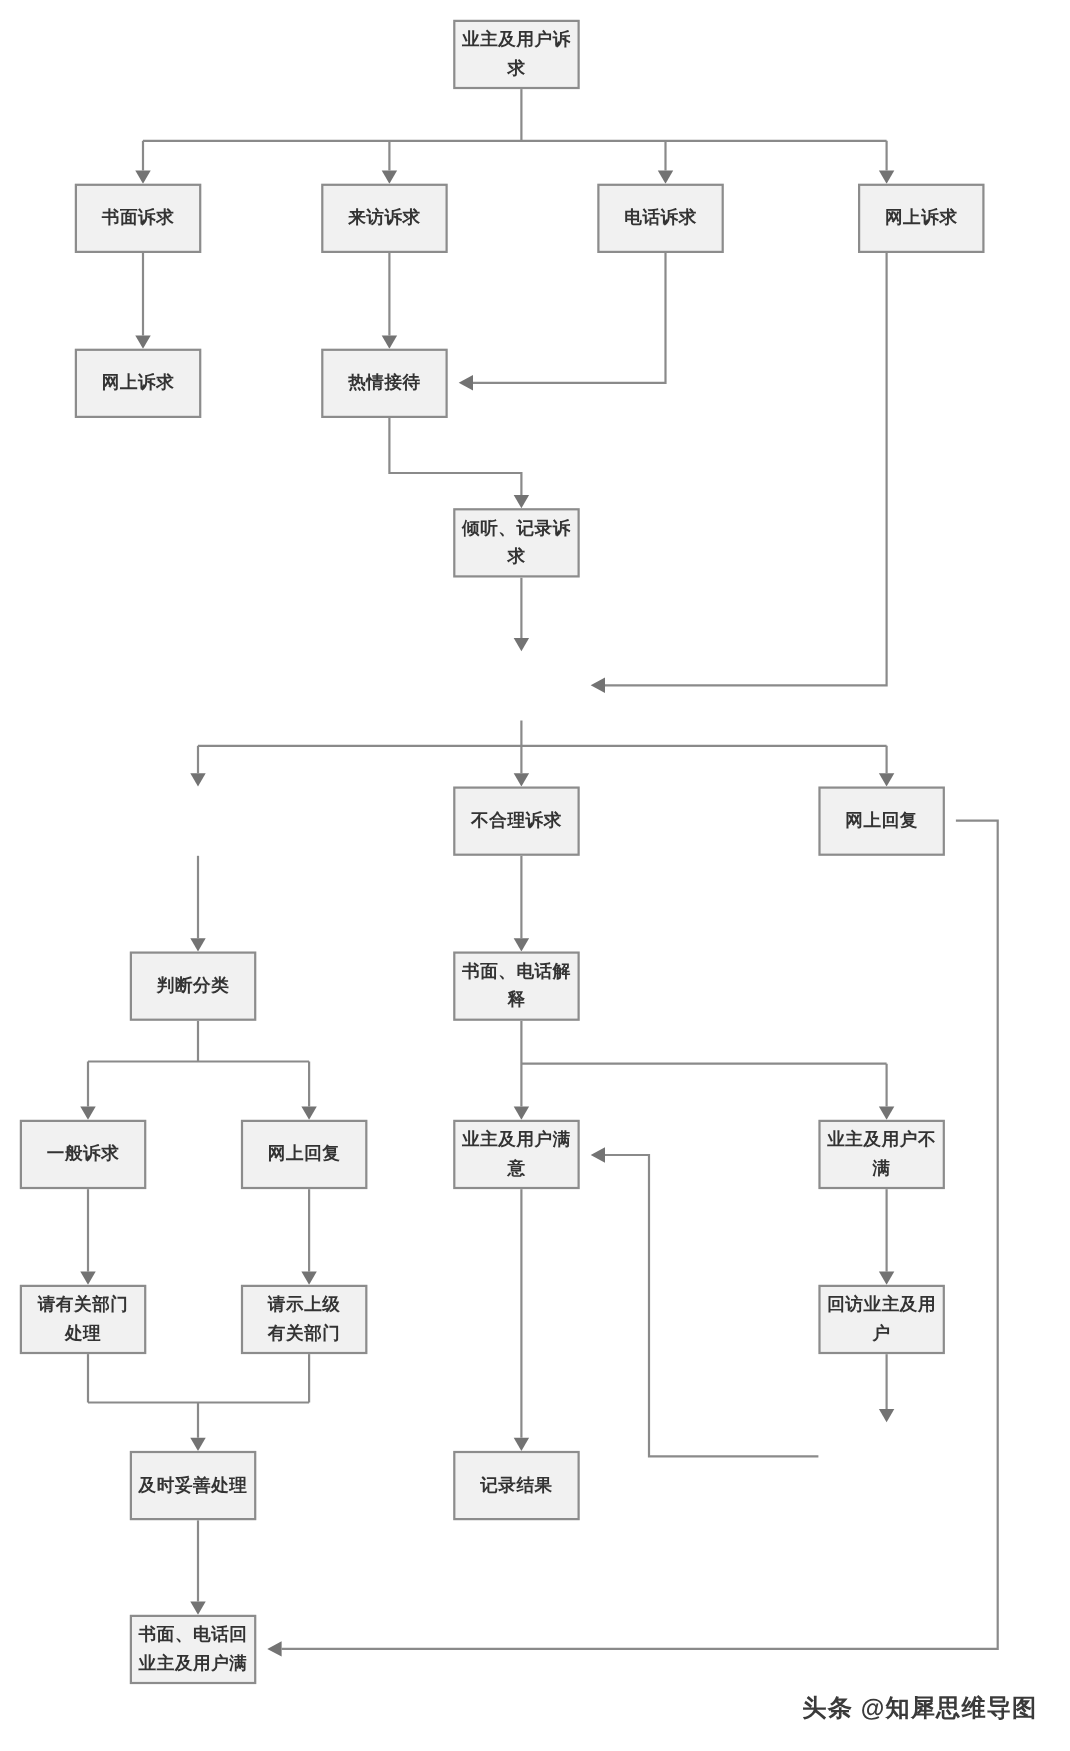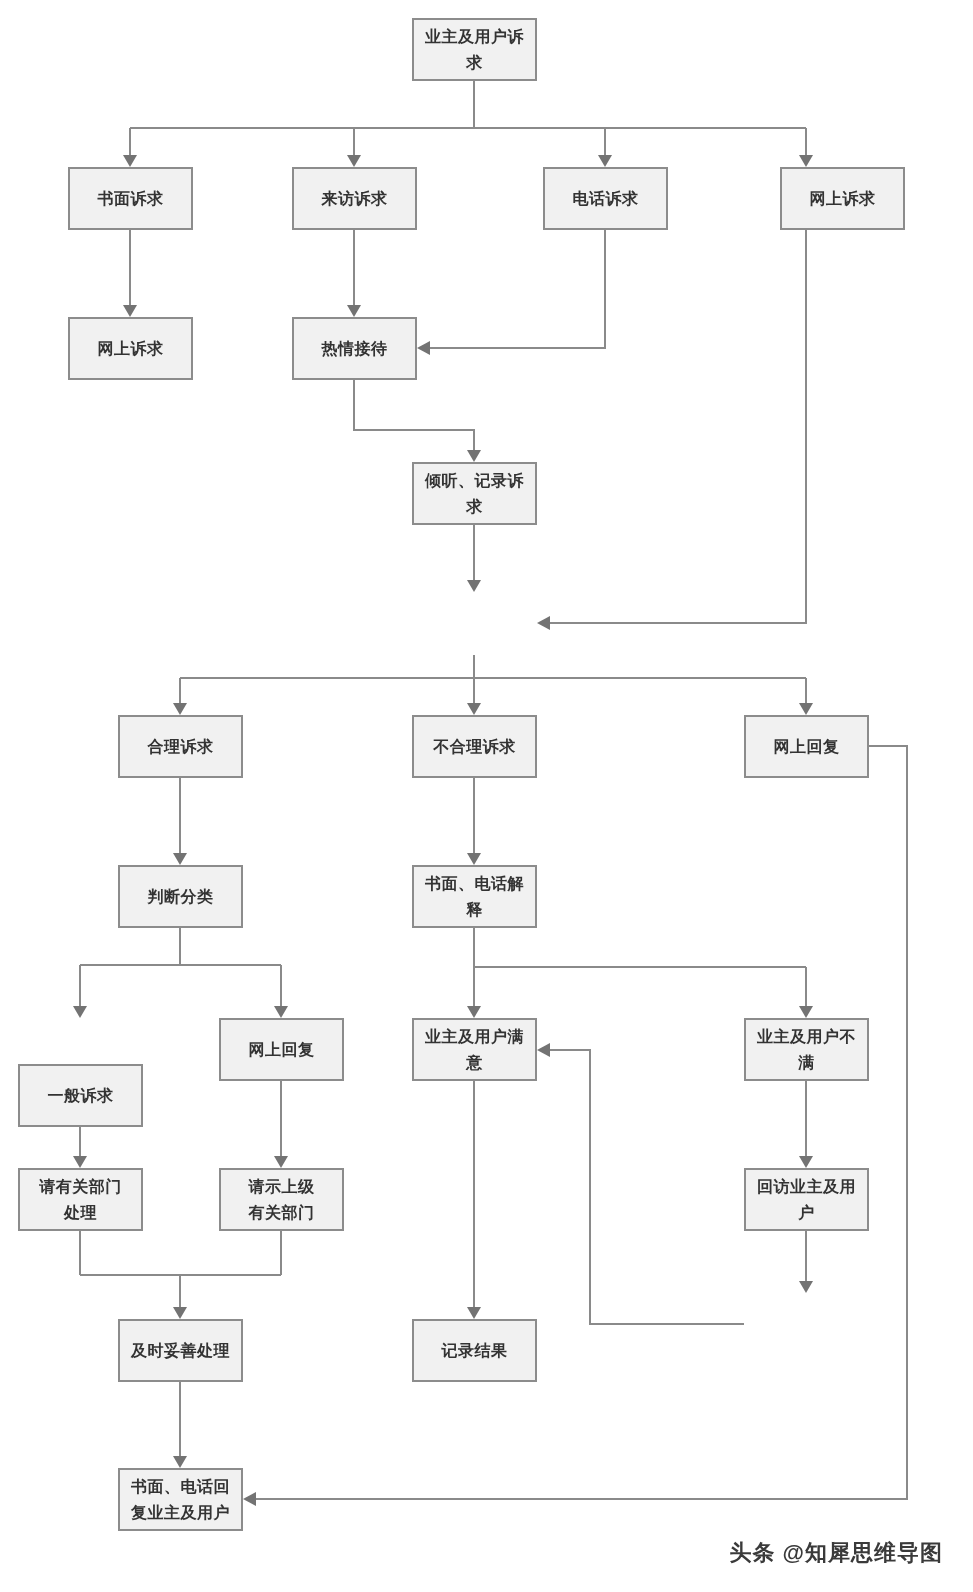--- a/index.html
+++ b/index.html
@@ -8,21 +8,21 @@
     width:973px;height:1592px;
     background:#ffffff;
     font-family:"Liberation Sans","DejaVu Sans",sans-serif;
     overflow:hidden;
   }
   .edges{position:absolute;left:0;top:0;}
   .edges path{stroke:#8a8a8a;stroke-width:2;fill:none;}
   .edges polygon{fill:#737373;stroke:none;}
   .node{
     position:absolute;
-    width:125px;height:63px;
+    width:115px;height:63px;
     box-sizing:border-box;
     background:#f1f1f1;
     border:2px solid #8c8c8c;
     display:flex;align-items:center;justify-content:center;
     text-align:center;
     white-space:pre-line;
     font-size:16px;font-weight:bold;color:#333333;
     letter-spacing:0.5px;line-height:1.62;
   }
   .watermark{
@@ -115,37 +115,36 @@
   <div class="node" style="left:412px;top:18px">业主及用户诉
 求</div>
   <div class="node" style="left:68px;top:167px">书面诉求</div>
   <div class="node" style="left:292px;top:167px">来访诉求</div>
   <div class="node" style="left:543px;top:167px">电话诉求</div>
   <div class="node" style="left:780px;top:167px">网上诉求</div>
   <div class="node" style="left:68px;top:317px">网上诉求</div>
   <div class="node" style="left:292px;top:317px">热情接待</div>
   <div class="node" style="left:412px;top:462px">倾听、记录诉
 求</div>
-  <div class="node" style="left:118px;top:715px">合理诉求</div>
   <div class="node" style="left:412px;top:715px">不合理诉求</div>
   <div class="node" style="left:744px;top:715px">网上回复</div>
   <div class="node" style="left:118px;top:865px">判断分类</div>
   <div class="node" style="left:412px;top:865px">书面、电话解
 释</div>
-  <div class="node" style="left:18px;top:1064px">一般诉求</div>
+  <div class="node" style="left:18px;top:1018px">一般诉求</div>
   <div class="node" style="left:219px;top:1018px">网上回复</div>
   <div class="node" style="left:412px;top:1018px">业主及用户满
 意</div>
   <div class="node" style="left:744px;top:1018px">业主及用户不
 满</div>
   <div class="node" style="left:18px;top:1168px">请有关部门
 处理</div>
   <div class="node" style="left:219px;top:1168px">请示上级
 有关部门</div>
   <div class="node" style="left:744px;top:1168px">回访业主及用
 户</div>
   <div class="node" style="left:118px;top:1319px">及时妥善处理</div>
   <div class="node" style="left:412px;top:1319px">记录结果</div>
   <div class="node" style="left:118px;top:1468px">书面、电话回
-复业主及用户</div>
+业主及用户满</div>
 
   <div class="watermark">头条 @知犀思维导图</div>
 </div>
 
 </body></html>

